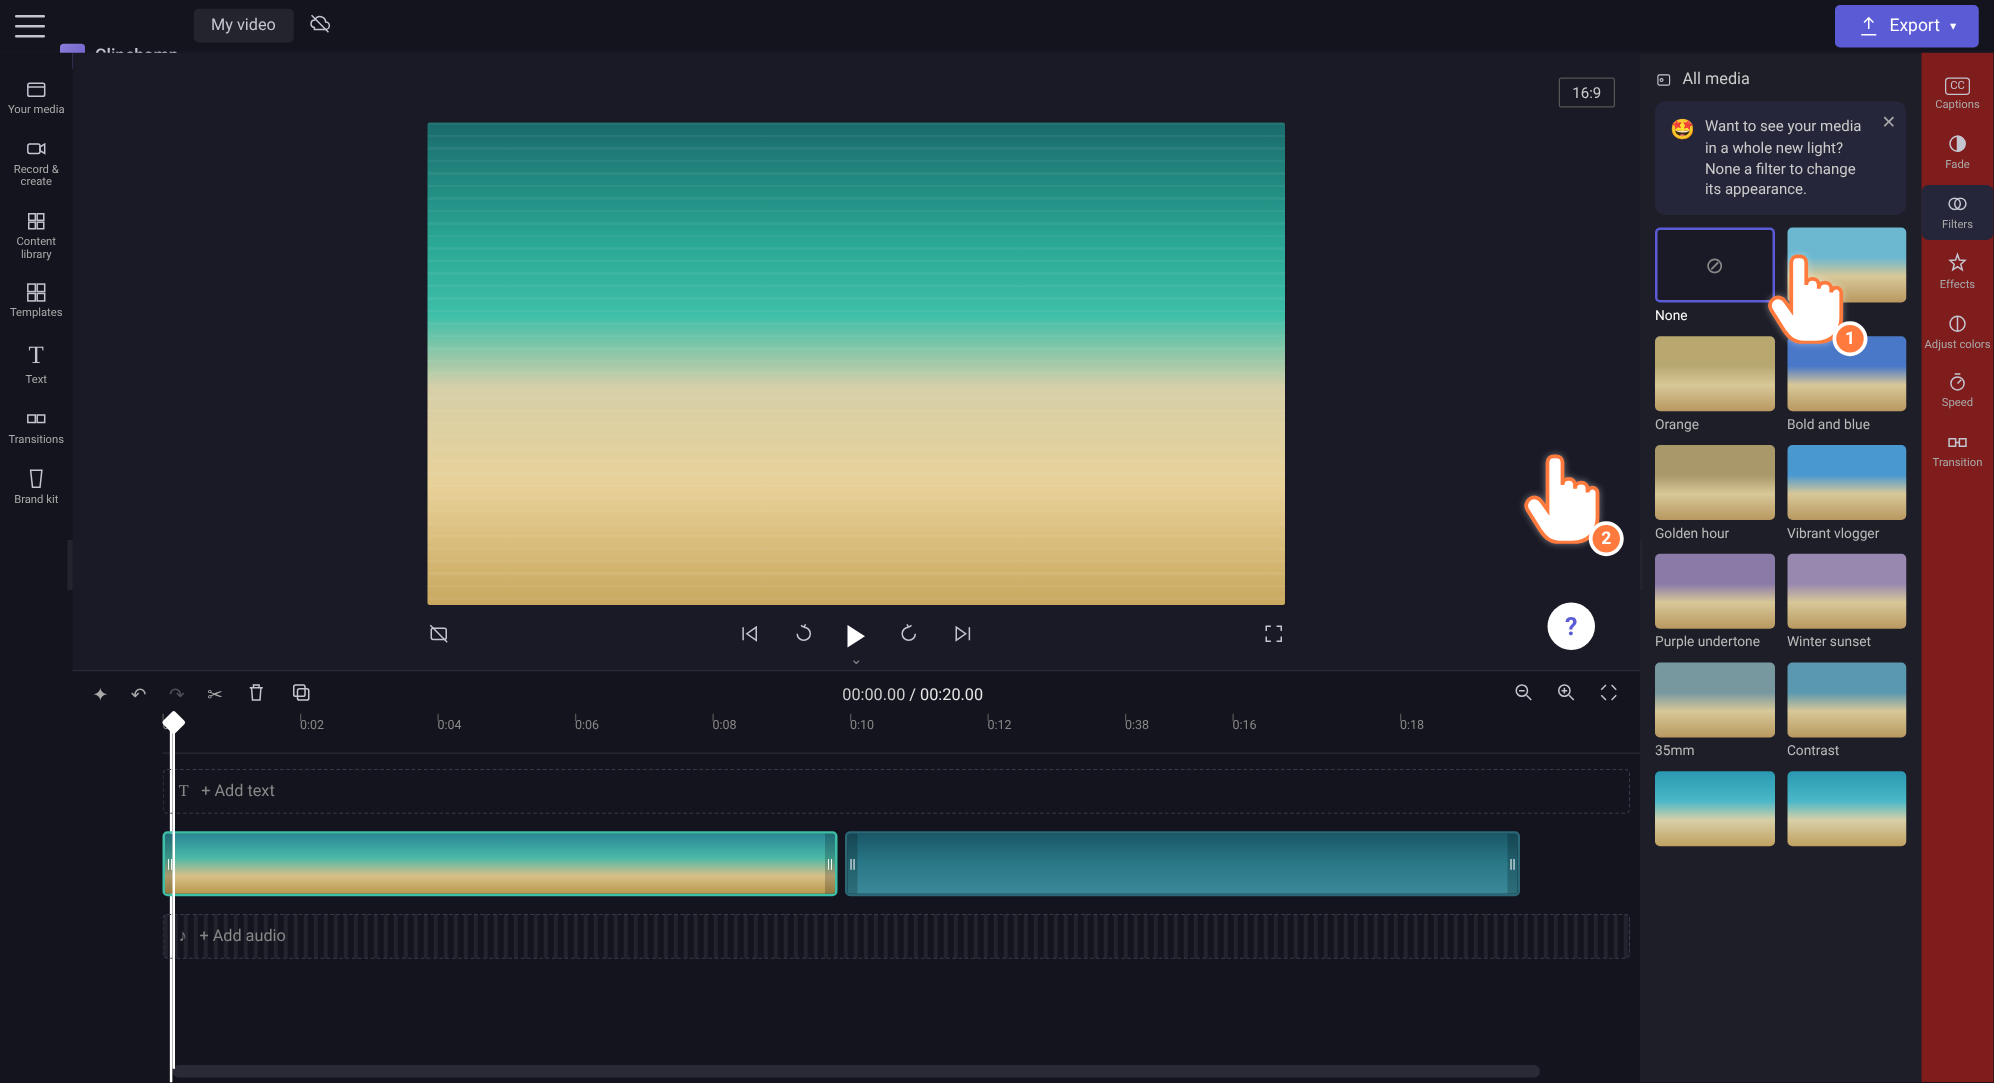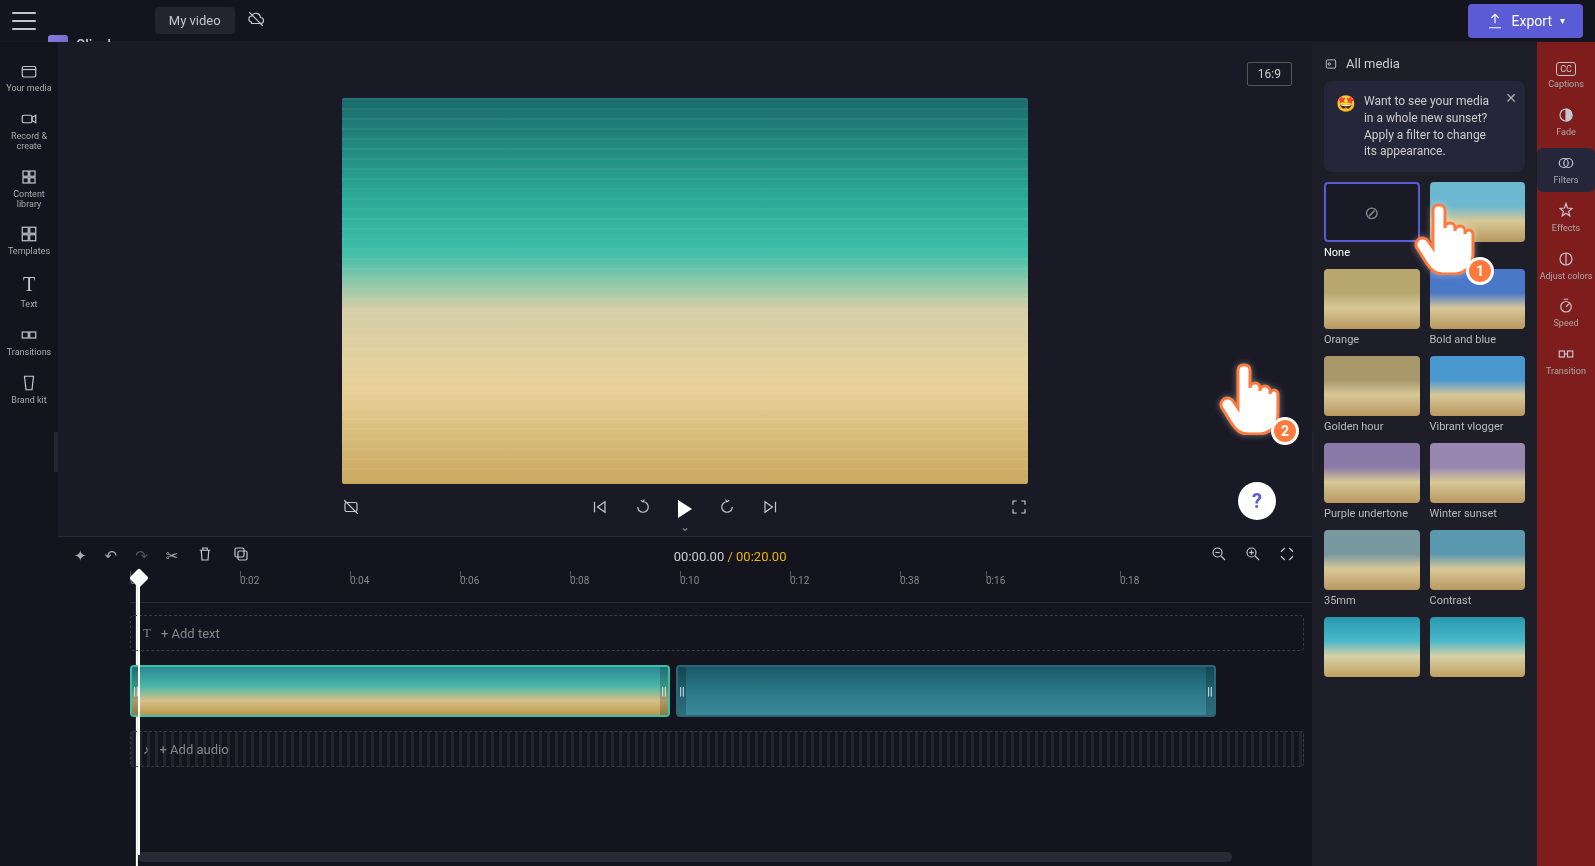--- a/index.html
+++ b/index.html
@@ -29,21 +29,21 @@
 .playbar { display: flex; align-items: center; gap: 26px; margin-top: 14px; width: 686px; color: #ccc; }
 .playbar .pb-left, .playbar .pb-right { width: 40px; display:flex; }
 .playbar .pb-center { flex:1; display:flex; justify-content:center; gap:26px; align-items:center; }
 .pb-btn { cursor:pointer; font-size:16px; color:#ccc; }
 .play-triangle { width:0; height:0; border-left:14px solid #fff; border-top:9px solid transparent; border-bottom:9px solid transparent; cursor:pointer; }
 .help-fab { position:absolute; right:36px; bottom:16px; width:38px; height:38px; background:#fff; border-radius:50%; display:flex; align-items:center; justify-content:center; color:#5b5bd6; font-weight:bold; font-size:20px; cursor:pointer; }
 .timeline-zone { height: 330px; background: #14141e; border-top:1px solid #2a2a36; display:flex; flex-direction:column; }
 .tl-toolbar { height:38px; display:flex; align-items:center; padding:0 16px; gap:18px; }
 .tl-toolbar .tlt-left { display:flex; gap:18px; align-items:center; }
 .tl-toolbar .tlt-center { flex:1; text-align:center; font-size:13px; color:#ccc; }
-.tl-toolbar .tlt-center .dur { color:#eab308; }
+.tl-toolbar .tlt-center .dur { color:#e5e5e5; }
 .tl-toolbar .tlt-right { display:flex; gap:16px; align-items:center; }
 .tl-icon { color:#aaa; cursor:pointer; font-size:15px; }
 .ruler { height:28px; position:relative; border-bottom:1px solid #2a2a36; margin-left:72px; }
 .ruler-tick { position:absolute; top:0; font-size:10px; color:#888; }
 .ruler-tick::before { content:''; position:absolute; left:0; top:-4px; width:1px; height:6px; background:#555; }
 .playhead { position:absolute; left:74px; top:-4px; width:14px; height:14px; background:#fff; border-radius:2px; transform: rotate(45deg); }
 .playhead::after { content:''; position:absolute; left:6px; top:10px; width:2px; height:300px; background:#fff; transform: rotate(-45deg); transform-origin: top; }
 .playhead-line { position:absolute; left:80px; top:0; width:2px; height:280px; background:#fff; z-index:5; }
 .tracks { flex:1; padding:12px 8px 12px 72px; display:flex; flex-direction:column; gap:14px; position:relative; overflow:hidden; }
 .track { height:36px; border:1px dashed #3a3a46; border-radius:4px; display:flex; align-items:center; padding:0 12px; gap:10px; color:#888; font-size:13px; }
@@ -304,21 +304,21 @@
       <div class="collapse-tab">›</div>
       <div class="fp-header">
         <svg class="icon" viewBox="0 0 24 24" style="width:14px;height:14px">
             <rect x="4" y="5" width="16" height="14" rx="2"></rect>
             <circle cx="9" cy="12" r="2"></circle>
           </svg>
         <span>All media</span>
       </div>
       <div class="tip-box">
         <span class="tip-emoji">🤩</span>
-        <span>Want to see your media in a whole new sunset? Apply a filter to change its appearance.</span>
+        <span>Want to see your media in a whole new light? None a filter to change its appearance.</span>
         <span class="tip-close">✕</span>
       </div>
       <div class="filter-grid" id="filter-grid">
           <div class="filter-tile selected">
             <div class="ft-thumb none">⊘</div>
             <div class="ft-label">None</div>
           </div>
           <div class="filter-tile">
             <div class="ft-thumb" style="background: linear-gradient(rgb(107, 184, 208) 0%, rgb(107, 184, 208) 40%, rgb(216, 200, 152) 65%, rgb(184, 152, 96) 100%);"></div>
             <div class="ft-label">Retro</div>

